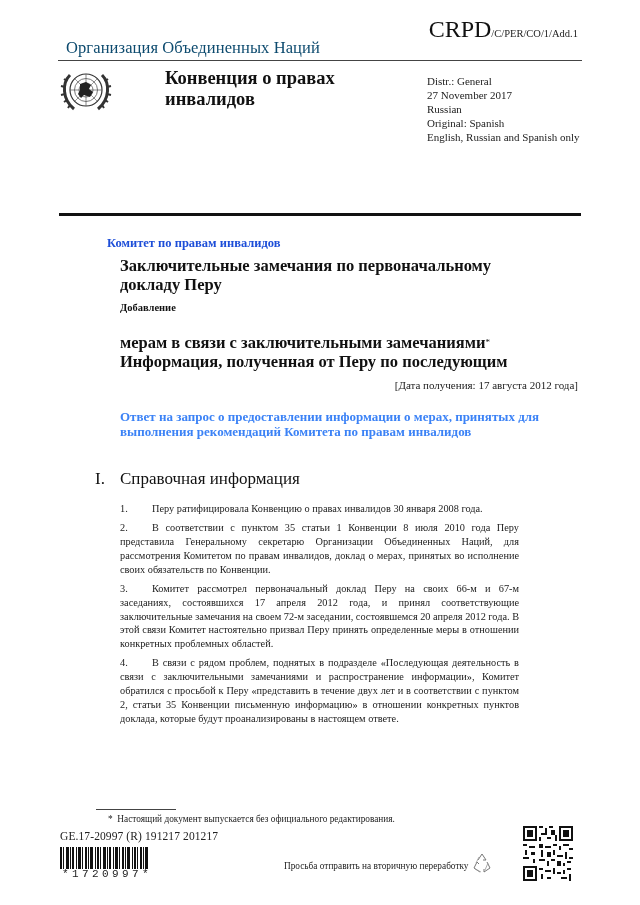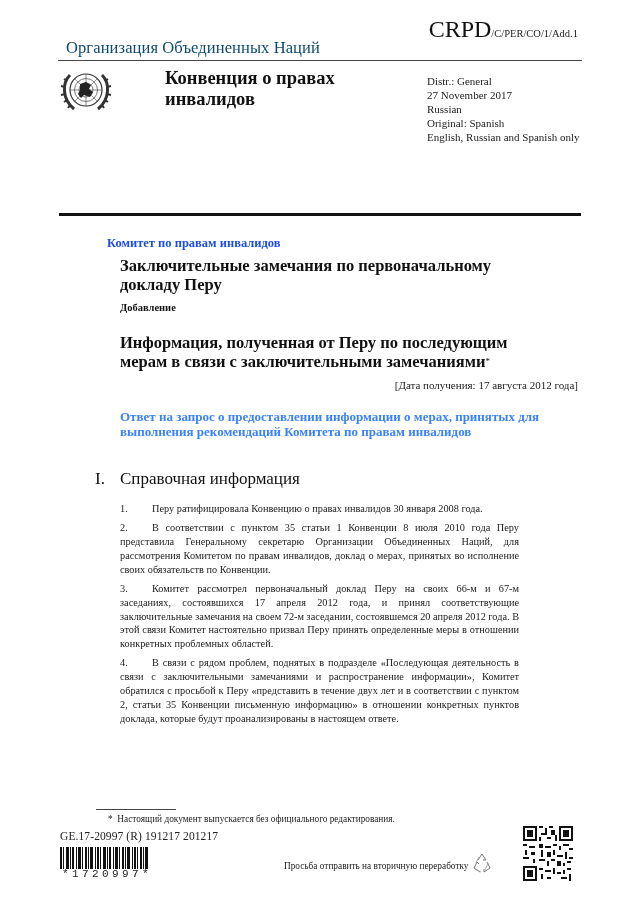--- a/index.html
+++ b/index.html
@@ -99,22 +99,22 @@
 <div class="abs committee">Комитет по правам инвалидов</div>
 
 <div class="abs title-main">
   <div>Заключительные замечания по первоначальному</div>
   <div>докладу Перу</div>
 </div>
 
 <div class="abs addendum">Добавление</div>
 
 <div class="abs title-info">
+  <div><span>мерам в связи с заключительными замечаниями</span><sup>*</sup></div>
   <div>Информация, полученная от Перу по последующим</div>
-  <div><span>мерам в связи с заключительными замечаниями</span><sup>*</sup></div>
 </div>
 
 <div class="abs date-received">[Дата получения: 17 августа 2012 года]</div>
 
 <div class="abs response-title">Ответ на запрос о предоставлении информации о мерах, принятых для выполнения рекомендаций Комитета по правам инвалидов</div>
 
 <div class="abs section-heading">
   <span class="num">I.</span><span>Справочная информация</span>
 </div>
 

